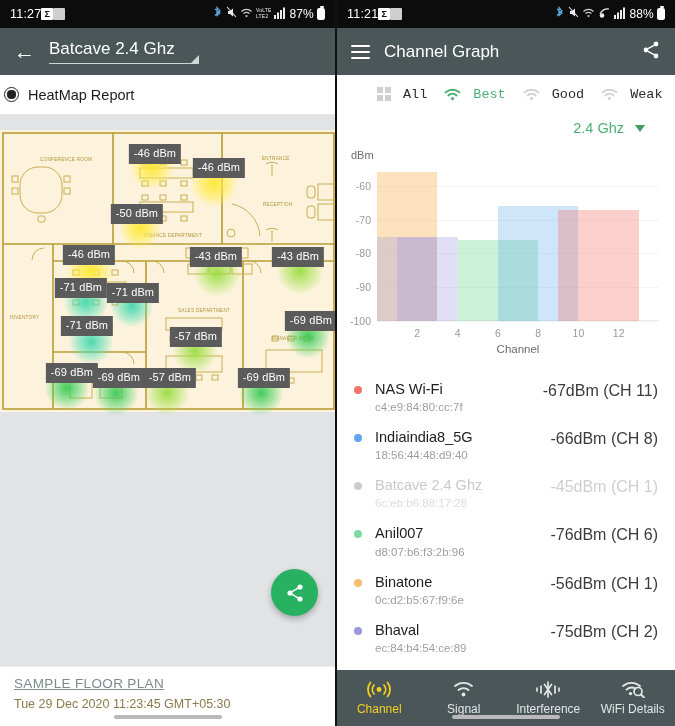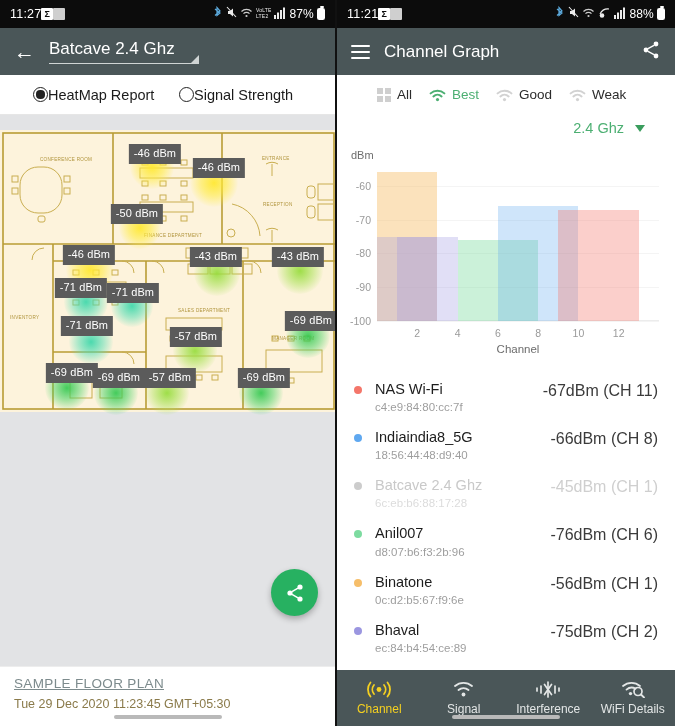--- a/index.html
+++ b/index.html
@@ -52,21 +52,21 @@
   .back-arrow { font-size:21px; line-height:1; }
   .hamburger { display:flex; flex-direction:column; gap:4px; width:19px;}
   .hamburger span { height:2px; background:#fff; border-radius:1px; display:block;}
   .share-ic { margin-left:auto; }
 
   
   .radio-row {
     display:flex; height:40px; align-items:center;
     background:#fff; border-bottom:1px solid #e6e6e6;
   }
-  .radio-opt { display:flex; align-items:center; font-size:14.5px; color:#1b1b1b; }
+  .radio-opt { display:flex; align-items:center; gap:9px; font-size:14.5px; color:#1b1b1b; }
   .radio-opt:first-child { padding-left:33px; width:175px; }
   .radio-opt:last-child  { padding-left:4px; }
   .radio {
     width:15px;height:15px;border:1.7px solid #222;border-radius:50%;
     position:relative; flex:0 0 auto;
   }
   .radio.on:after{
     content:""; position:absolute; inset:2.4px; border-radius:50%; background:#222;
   }
 
@@ -107,21 +107,21 @@
   .homebar {
     position:absolute; left:50%; bottom:7px; transform:translateX(-50%);
     width:108px;height:4px;background:#b9b9b9;border-radius:2px;
   }
 
   
   .legend {
     height:38px; display:flex; align-items:center; gap:7px;
     padding-left:40px; background:#fff; font-size:13.5px; color:#2b2b2b;
   }
-  .legend .item{ display:flex;align-items:flex-end;gap:6px; margin-right:10px;}
+  .legend .item{ display:flex;align-items:center;gap:12px; margin-right:10px;font-family:Liberation Mono, monospace;}
   .legend .item.best{ color:#4caf72; }
   .grid-ic { display:grid; grid-template-columns:6px 6px; grid-gap:2px; }
   .grid-ic i { width:6px;height:6px;background:#cfcfcf;display:block; }
 
   .band-row { height:30px; display:flex; align-items:center; justify-content:flex-end;
     padding-right:30px; gap:11px; background:#fff; }
   .band-val { color:#4caf72; font-size:14.5px; }
   .caret-dn { width:0;height:0;border-left:5.5px solid transparent;
     border-right:5.5px solid transparent;border-top:7px solid #3a9d5d; }
 
@@ -222,24 +222,20 @@
         <span class="ssid">Batcave 2.4 Ghz</span>
         <span class="ssid-underline"></span>
         <span class="spinner-caret"></span>
       </div>
     </div>
 
     <div class="radio-row">
       <label class="radio-opt">
         <span class="radio on"></span>
         <span>HeatMap Report</span>
-      </label>
-      <label class="radio-opt">
-        <span class="radio"></span>
-        <span>Signal Strength</span>
       </label>
     </div>
 
     <div class="heat-area">
       <div class="floorplan">
         <svg class="fp-svg" viewBox="0 0 337 282">
           <g stroke="#b89c35" stroke-width="1.6" fill="none">
             <rect x="3" y="3" width="331" height="276"></rect>
             <line x1="3" y1="114" x2="337" y2="114"></line>
             <line x1="113" y1="3" x2="113" y2="114"></line>

